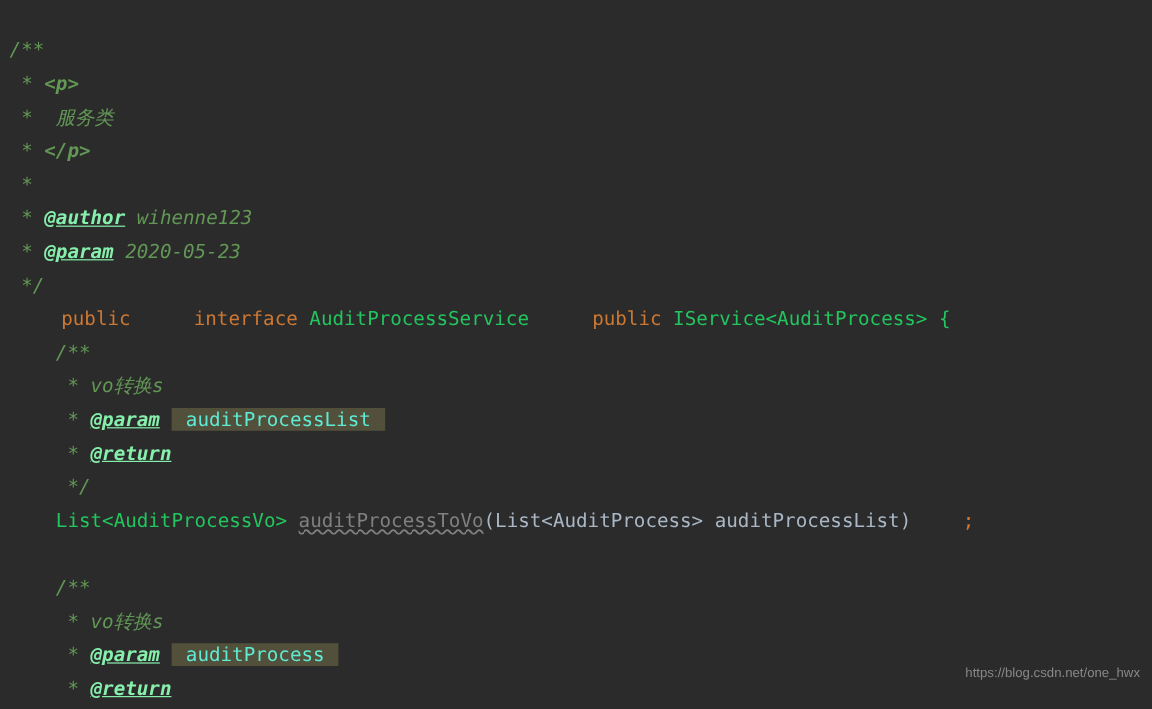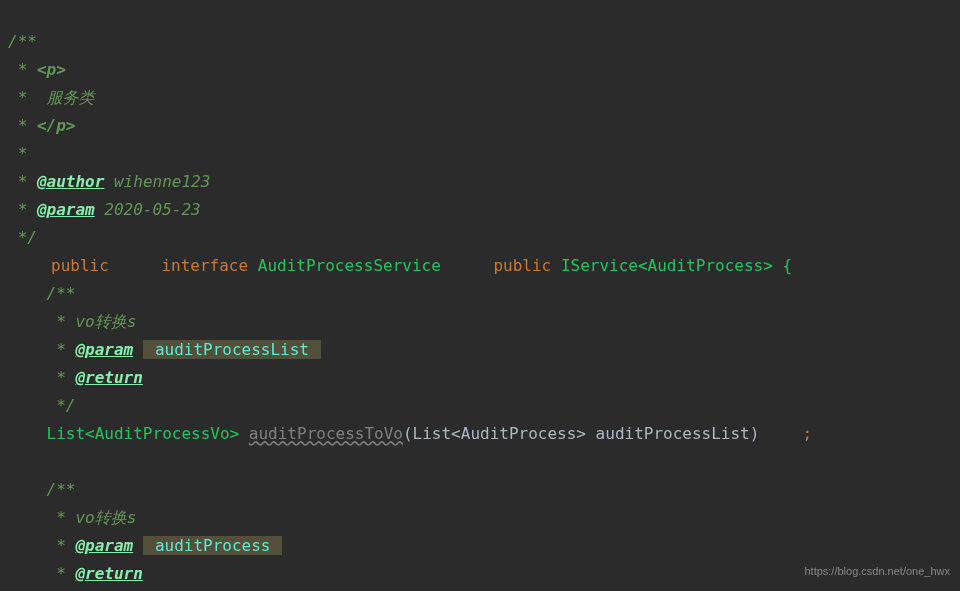--- a/index.html
+++ b/index.html
@@ -21,21 +21,21 @@
 .comment-green { color: #629755; font-style: italic; }
 .tag-green { color: #629755; font-style: italic; font-weight: 600; }
 .doctag { color: #86efac; font-style: italic; font-weight: 600; text-decoration: underline; }
 .doctag-bg { background: #52503a; color: #5eead4; padding: 0 12px; }
 .keyword { color: #cc7832; margin-left: 43px; }
 .classname { color: #22c55e; }
 .method-unused { color: #808080; text-decoration: underline; text-decoration-style: wavy; text-decoration-color: #808080; }
 .param { color: #a9b7c6; }
 .watermark {
   position: absolute;
-  bottom: 10px;
+  bottom: 20px;
   right: 10px;
   font-size: 11px;
   color: #888;
   font-family: Arial, sans-serif;
   font-style: normal;
 }
 </style>
 </head>
 <body>
 

